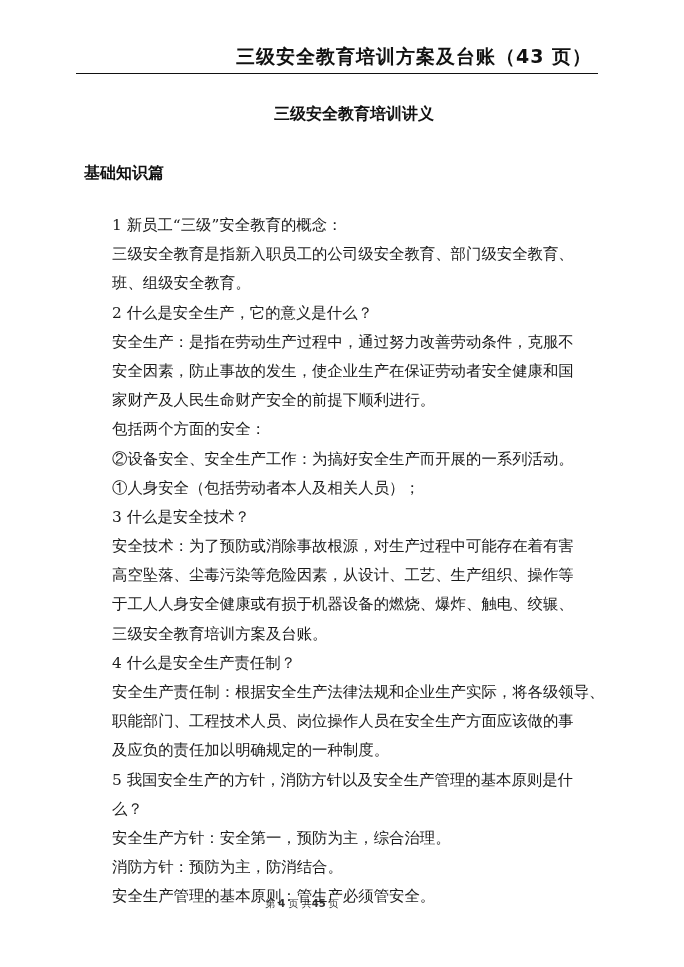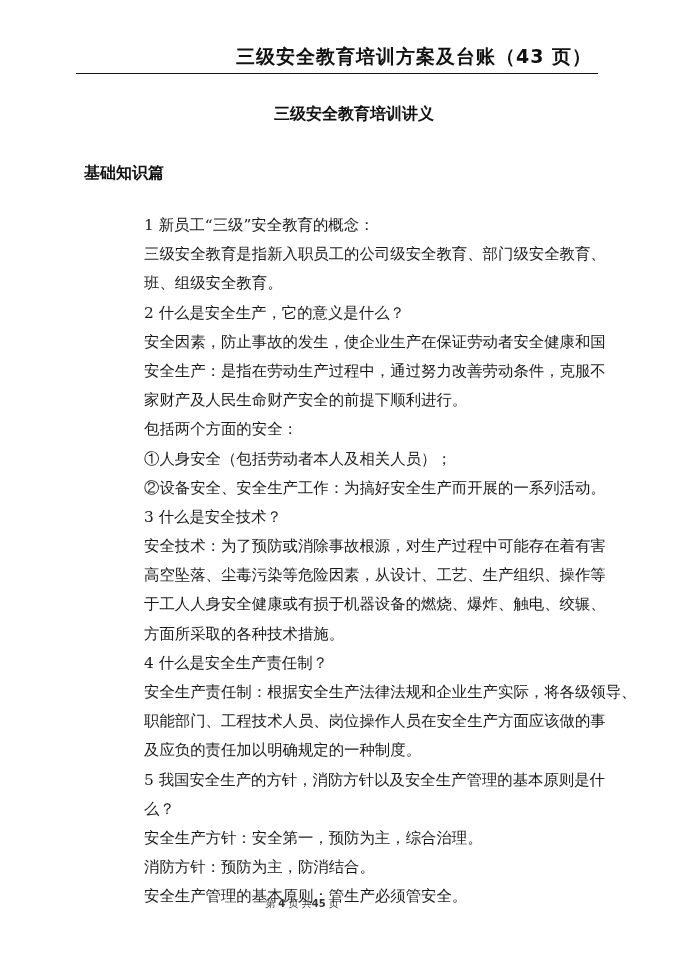--- a/index.html
+++ b/index.html
@@ -25,21 +25,21 @@
     }
     .section-title {
       position: absolute; left: 84px; top: 163px;
       font-family: "DejaVu Sans", "Liberation Sans", sans-serif;
       font-weight: bold; font-size: 16px; color: #111; text-align: right;
     }
     .body-text {
       position: absolute; left: 112px; top: 211px; width: 500px;
       font-size: 15.4px; line-height: 29.2px;
     }
-    .line { white-space: nowrap; height: 29.2px; margin-left: 32px; }
+    .line { white-space: nowrap; height: 29.2px; }
     .footer {
       position: absolute; left: 0; width: 576px; top: 897px; text-align: center;
       font-size: 10px; color: #333; padding-left: 28px; box-sizing: border-box;
     }
     .footer b { font-family: "DejaVu Sans", "Liberation Sans", sans-serif; }
   </style>
 </head>
 <body>
 
 <div class="header">
@@ -48,31 +48,31 @@
 
 <div class="doc-title">三级安全教育培训讲义</div>
 
 <div class="section-title">基础知识篇</div>
 
 <div class="body-text">
   <div class="line">1 新员工“三级”安全教育的概念：</div>
   <div class="line">三级安全教育是指新入职员工的公司级安全教育、部门级安全教育、</div>
   <div class="line">班、组级安全教育。</div>
   <div class="line">2 什么是安全生产，它的意义是什么？</div>
+  <div class="line">安全生产：是指在劳动生产过程中，通过努力改善劳动条件，克服不</div>
   <div class="line">安全因素，防止事故的发生，使企业生产在保证劳动者安全健康和国</div>
-  <div class="line">安全生产：是指在劳动生产过程中，通过努力改善劳动条件，克服不</div>
   <div class="line">家财产及人民生命财产安全的前提下顺利进行。</div>
   <div class="line">包括两个方面的安全：</div>
+  <div class="line">②设备安全、安全生产工作：为搞好安全生产而开展的一系列活动。</div>
   <div class="line">①人身安全（包括劳动者本人及相关人员）；</div>
-  <div class="line">②设备安全、安全生产工作：为搞好安全生产而开展的一系列活动。</div>
   <div class="line">3 什么是安全技术？</div>
   <div class="line">安全技术：为了预防或消除事故根源，对生产过程中可能存在着有害</div>
   <div class="line">高空坠落、尘毒污染等危险因素，从设计、工艺、生产组织、操作等</div>
   <div class="line">于工人人身安全健康或有损于机器设备的燃烧、爆炸、触电、绞辗、</div>
-  <div class="line">方面所采取的各种技术措施。</div>
+  <div class="line">三级安全教育培训方案及台账。</div>
   <div class="line">4 什么是安全生产责任制？</div>
   <div class="line">安全生产责任制：根据安全生产法律法规和企业生产实际，将各级领导、</div>
   <div class="line">职能部门、工程技术人员、岗位操作人员在安全生产方面应该做的事</div>
   <div class="line">及应负的责任加以明确规定的一种制度。</div>
   <div class="line">5 我国安全生产的方针，消防方针以及安全生产管理的基本原则是什</div>
   <div class="line">么？</div>
   <div class="line">安全生产方针：安全第一，预防为主，综合治理。</div>
   <div class="line">消防方针：预防为主，防消结合。</div>
   <div class="line">安全生产管理的基本原则：管生产必须管安全。</div>
 </div>

